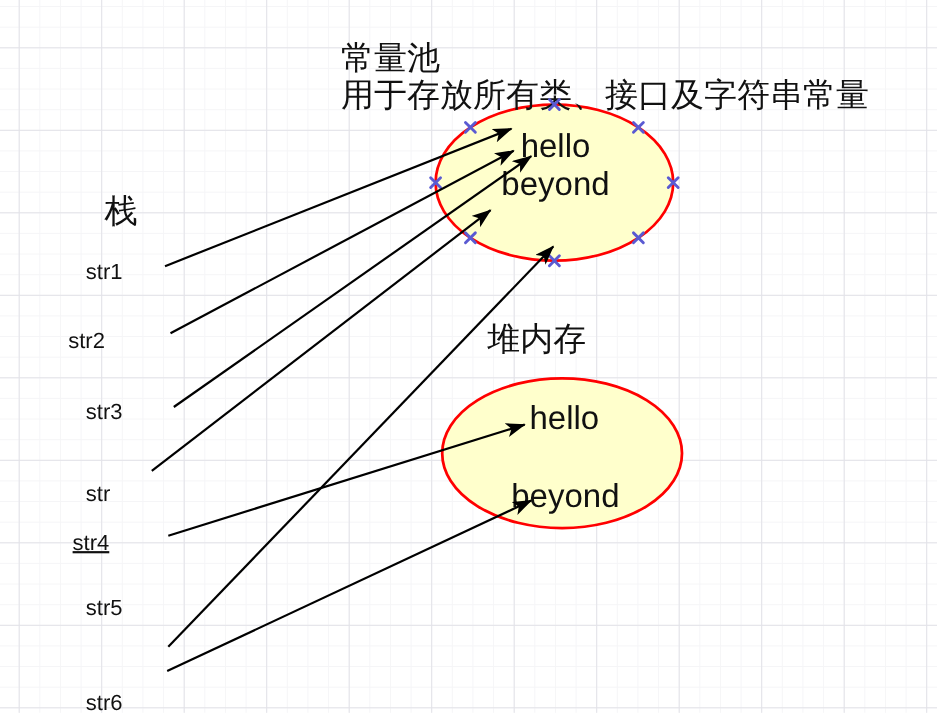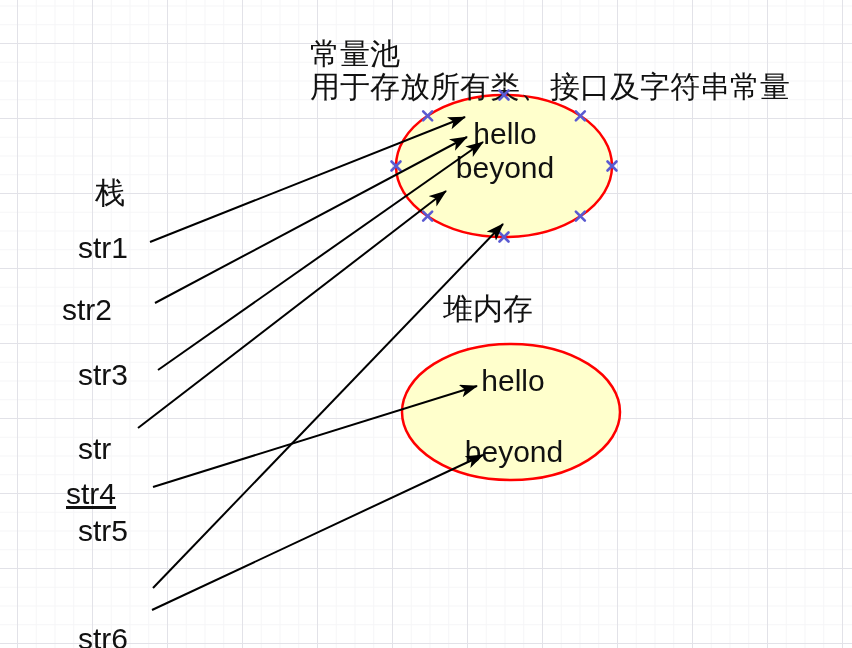--- a/index.html
+++ b/index.html
@@ -12,21 +12,21 @@
       linear-gradient(to right,#e2e2e8 1px,transparent 1px),
       linear-gradient(to bottom,#f5f5f7 1px,transparent 1px),
       linear-gradient(to right,#f5f5f7 1px,transparent 1px);
     background-size:75px 75px,75px 75px,18.75px 18.75px,18.75px 18.75px;
     background-position:0 43px,17px 0,0 5.5px,17px 0;
     font-family:"Liberation Sans",sans-serif;
     color:#111111;
   }
   .cjk{font-family:"Liberation Serif",serif;font-size:30px;line-height:33px;white-space:nowrap;}
   .abs{position:absolute;}
-  .varlabel{font-family:"Liberation Sans",sans-serif;font-size:30px;line-height:30px;white-space:nowrap;}
+  .varlabel{font-family:"Liberation Sans",sans-serif;font-size:20px;line-height:30px;white-space:nowrap;}
   .pooltext{font-family:"Liberation Sans",sans-serif;font-size:30px;line-height:34px;text-align:center;white-space:nowrap;}
   .heaptext{font-family:"Liberation Sans",sans-serif;font-size:30px;line-height:30px;white-space:nowrap;transform:translateX(-50%);}
   svg.layer{position:absolute;left:0;top:0;pointer-events:none;}
   svg.layer *{pointer-events:auto;}
 </style>
 </head>
 <body>
 
 <svg class="layer" id="shape-layer" width="852" height="648" viewBox="0 0 852 648">
     <ellipse cx="504" cy="166" rx="108" ry="71" fill="#ffffcc" stroke="#ff0000" stroke-width="2.5"></ellipse>
@@ -38,21 +38,21 @@
   <div>用于存放所有类、接口及字符串常量</div>
 </div>
 
 <div class="abs cjk" style="left:95px;top:178px;line-height:30px;">栈</div>
 
 <div class="abs varlabel" style="left:78px;top:233px;">str1</div>
 <div class="abs varlabel" style="left:62px;top:295px;">str2</div>
 <div class="abs varlabel" style="left:78px;top:360px;">str3</div>
 <div class="abs varlabel" style="left:78px;top:406px;margin-top:28px;">str</div>
 <div class="abs varlabel" style="left:66px;top:479px;text-decoration:underline;">str4</div>
-<div class="abs varlabel" style="left:78px;top:516px;">str5</div>
+<div class="abs varlabel" style="left:78px;top:538px;">str5</div>
 <div class="abs varlabel" style="left:78px;top:592px;margin-top:32px;">str6</div>
 
 <div class="abs pooltext" style="left:395px;top:117px;width:220px;">
   <div>hello</div>
   <div>beyond</div>
 </div>
 
 <div class="abs cjk" style="left:443px;top:294px;line-height:30px;">堆内存</div>
 
 <div class="abs heaptext" style="left:513px;top:366px;">hello</div>

